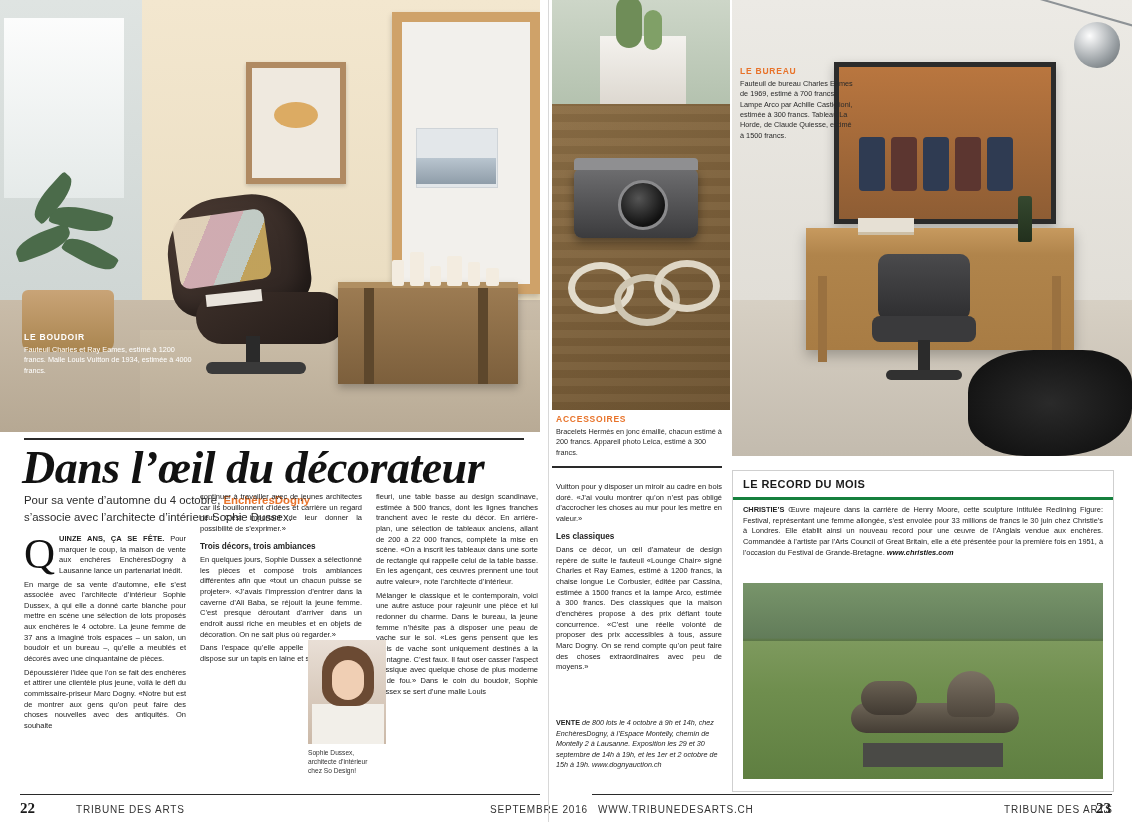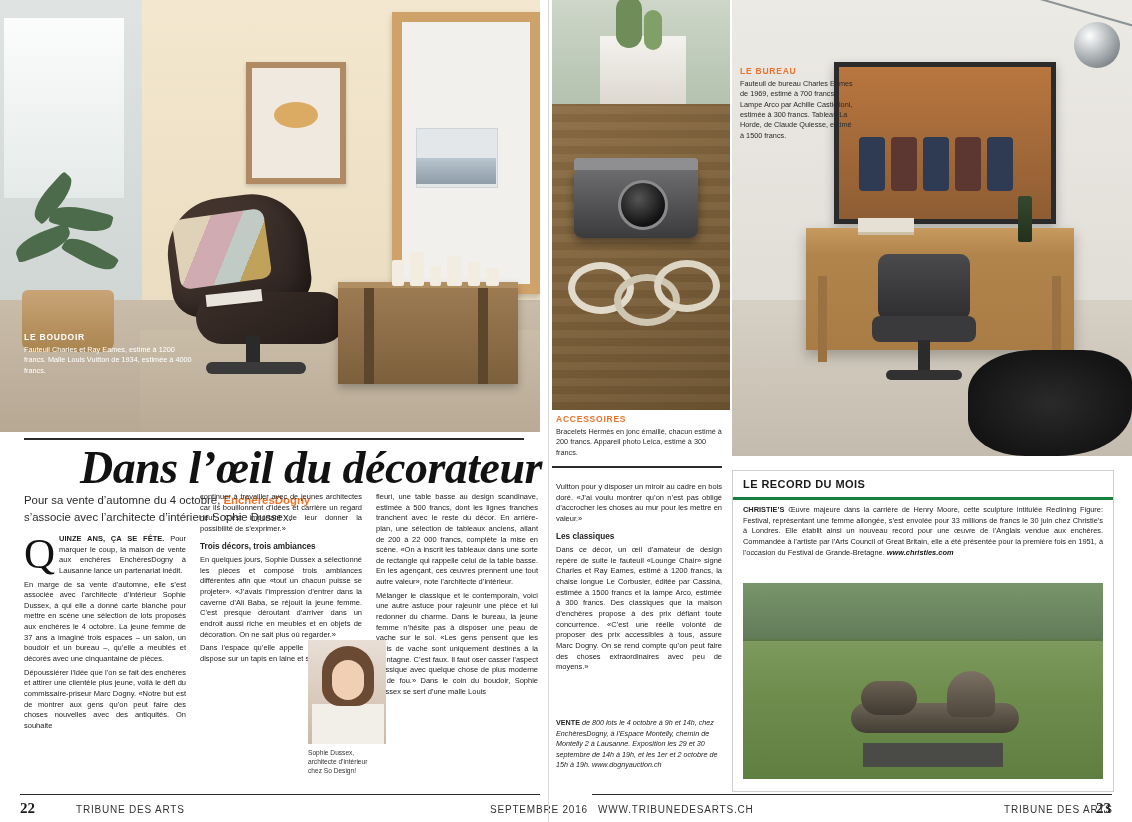--- a/index.html
+++ b/index.html
@@ -99,21 +99,21 @@
   .cap-bureau .ttl{color:#e8732a;}
 
   
   .rule{position:absolute;background:#2a2a2a;}
   .rule-left{left:24px;top:438px;width:500px;height:1.5px;}
   .rule-mid{left:552px;top:466px;width:170px;height:1.5px;}
 
   
   .headline{position:absolute;left:22px;top:444px;width:520px;
     font-family:"Liberation Serif", serif;font-style:italic;font-weight:700;
-    font-size:46px;letter-spacing:-.5px;color:#121212;line-height:1.04;text-align:right;}
+    font-size:46px;letter-spacing:-.5px;color:#121212;line-height:1.04;}
   .standfirst{position:absolute;left:24px;top:492px;width:300px;
     font-size:11.4px;line-height:1.46;color:#2b2b2b;}
   .standfirst .hl{color:#e8732a;font-weight:700;}
 
   
   .col{position:absolute;font-size:7.5px;line-height:1.42;color:#222;text-align:justify;}
   .col p{margin:0 0 3px 0;}
   .col .sub{font-weight:700;font-size:8.2px;margin:6px 0 3px 0;}
   .dropcap{float:left;font-family:"Liberation Serif", serif;font-size:43px;line-height:.82;
     font-weight:400;margin:2px 4px 0 0;color:#111;}

